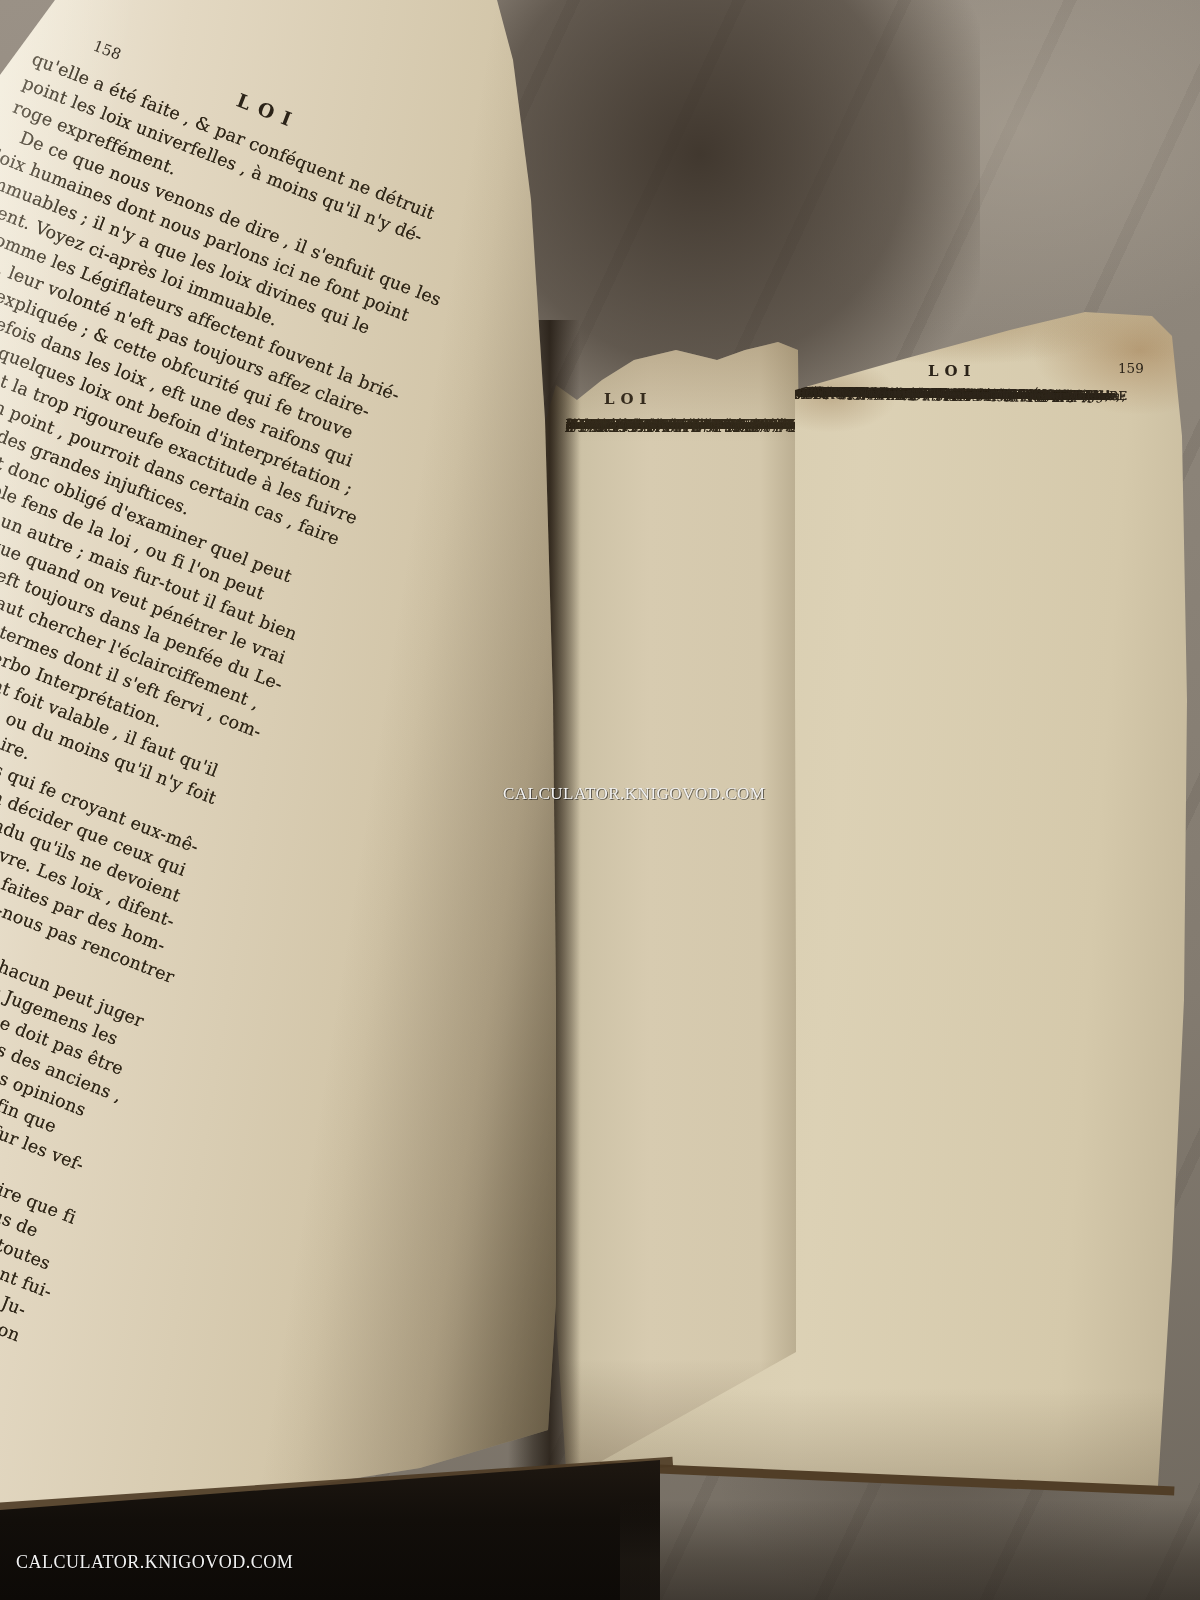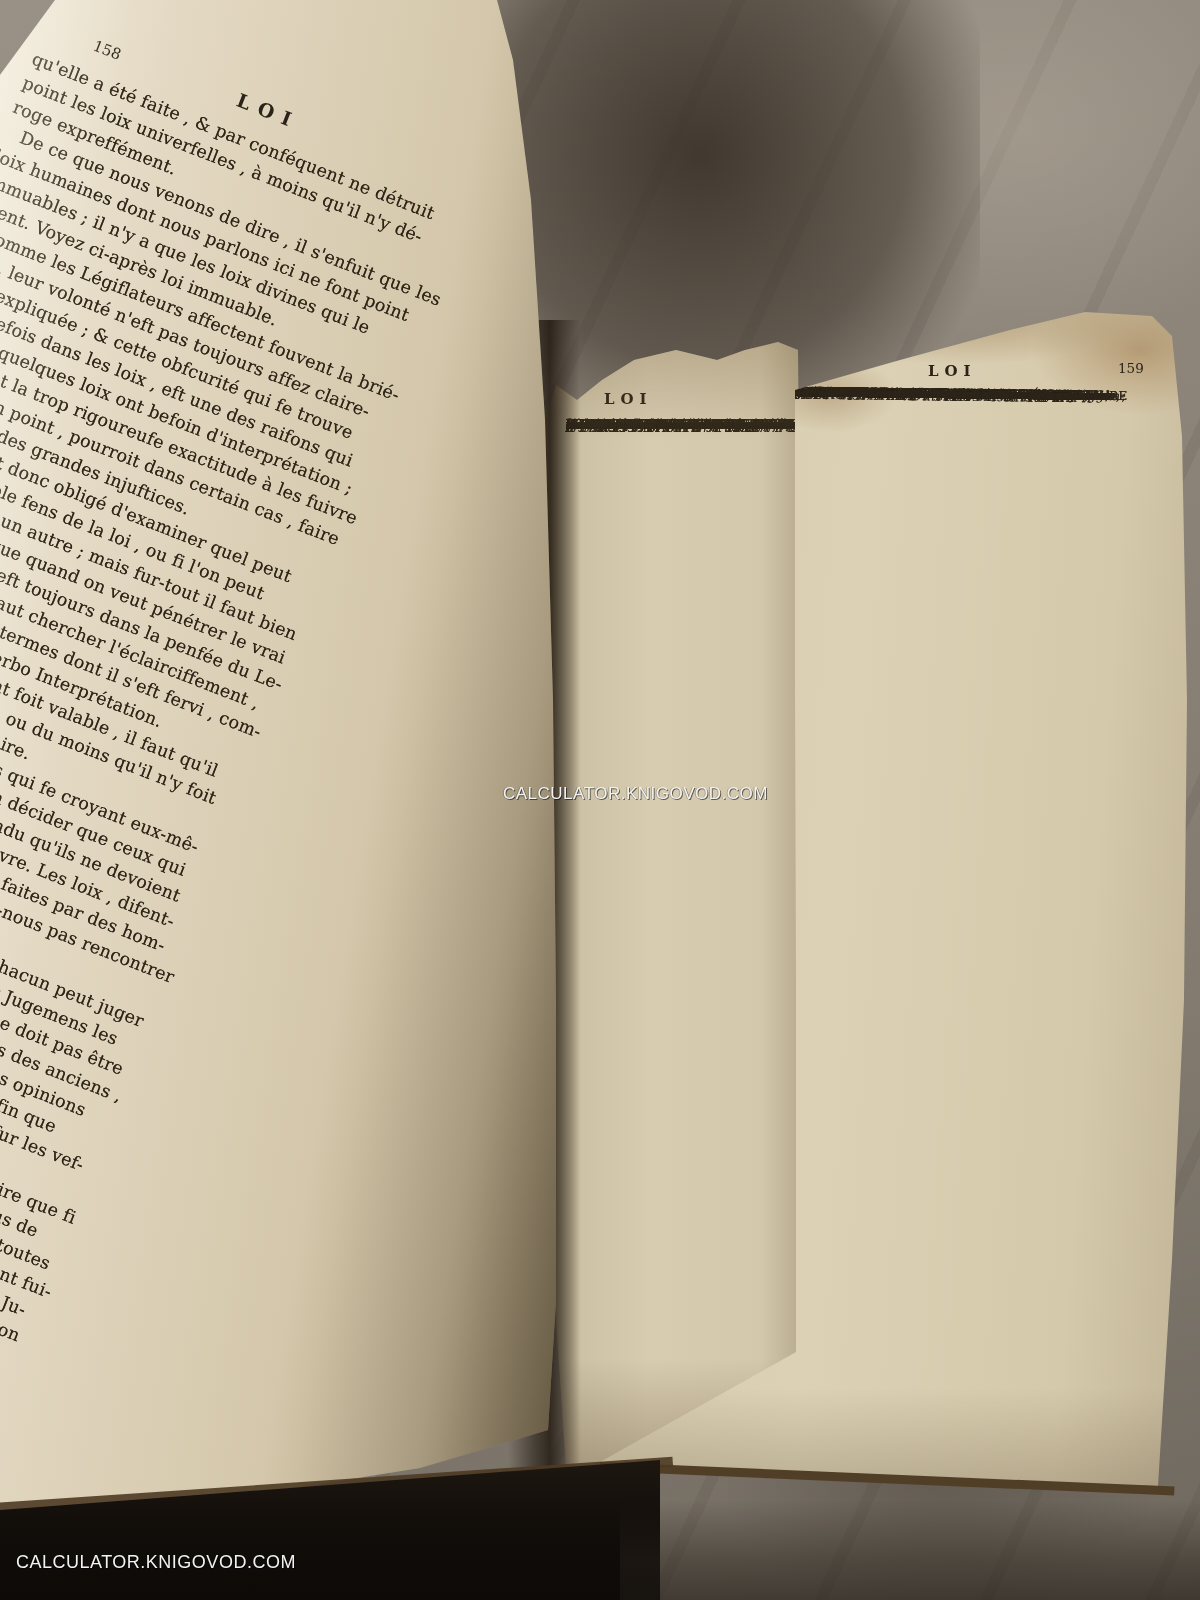--- a/index.html
+++ b/index.html
@@ -80,21 +80,21 @@
     left:0; top:1400px; width:660px; height:200px;
     clip-path:polygon(0 55%,100% 30%,100% 100%,0 100%);
     background:linear-gradient(180deg,#2a2118,#120e0a 60%,#0d0a07);
   }
   .bottom-dark-right{
     left:620px; top:1500px; width:580px; height:100px;
     background:linear-gradient(180deg,rgba(40,34,27,0),rgba(40,34,27,.45) 60%,rgba(30,25,20,.6));
   }
   
   .wm{
-    font-family:Liberation Sans, sans-serif; color:#f2f2f2; letter-spacing:.5px;
+    font-family:Liberation Serif, serif; color:#f2f2f2; letter-spacing:.5px;
     text-shadow:1px 1px 0 rgba(0,0,0,.55), -1px 0 0 rgba(0,0,0,.2); white-space:nowrap;
   }
   .wm-center{left:503px; top:784px; font-size:17px;}
   .wm-bottom{left:16px; top:1552px; font-size:18px;}
 </style>
 </head>
 <body>
 
 <div class="stage">
 

